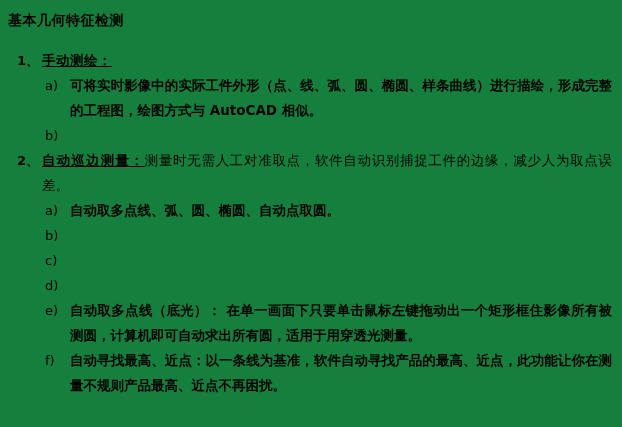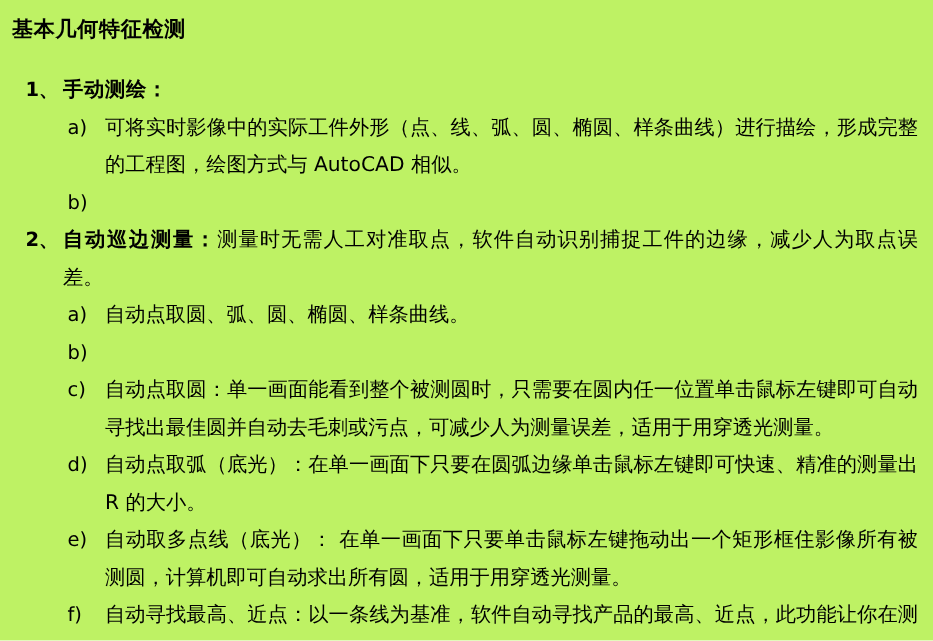--- a/index.html
+++ b/index.html
@@ -9,21 +9,21 @@
       color: #000000;
       font-family: "DejaVu Sans", "Liberation Sans", sans-serif;
     }
     .page {
       position: relative;
       width: 622px;
       height: 427px;
       box-sizing: border-box;
       padding: 8px 10px 0 8px;
       overflow: hidden;
-      background: #bef264;
+      background: #15803d;
     }
     .doc-title {
       font-size: 14px;
       font-weight: bold;
       line-height: 25px;
       letter-spacing: 0.5px;
       margin: 0;
     }
     .section-head {
       display: flex;
@@ -41,40 +41,42 @@
       font-weight: bold;
       font-size: 13px;
     }
     .sec-body {
       flex: 1;
       text-align: justify;
     }
     .sec-label {
       font-weight: bold;
       letter-spacing: 0.5px;
+      text-decoration: underline;
     }
     .sec-intro {
       font-weight: normal;
     }
     .sub-item {
       display: flex;
       align-items: flex-start;
       font-size: 13.5px;
       line-height: 25px;
       margin: 0;
     }
     .sub-marker {
       flex: 0 0 25px;
       margin-left: 37px;
       font-size: 13px;
     }
     .sub-text {
       flex: 1;
       text-align: justify;
       text-justify: inter-character;
+      font-weight: bold;
     }
   </style>
 </head>
 <body>
 
 <div class="page">
 
   <h1 class="doc-title">基本几何特征检测</h1>
 
   <div class="section-head first">
@@ -95,35 +97,33 @@
 
   <div class="section-head">
     <span class="sec-num">2、</span>
     <span class="sec-body">
       <span class="sec-label">自动巡边测量：</span><span class="sec-intro">测量时无需人工对准取点，软件自动识别捕捉工件的边缘，减少人为取点误差。</span>
     </span>
   </div>
 
   <div class="sub-item">
     <span class="sub-marker">a)</span>
-    <span class="sub-text">自动点取圆、弧、圆、椭圆、样条曲线。</span>
+    <span class="sub-text">自动取多点线、弧、圆、椭圆、自动点取圆。</span>
   </div>
 
   <div class="sub-item">
     <span class="sub-marker">b)</span>
   </div>
 
   <div class="sub-item">
     <span class="sub-marker">c)</span>
-    <span class="sub-text">自动点取圆：单一画面能看到整个被测圆时，只需要在圆内任一位置单击鼠标左键即可自动寻找出最佳圆并自动去毛刺或污点，可减少人为测量误差，适用于用穿透光测量。</span>
   </div>
 
   <div class="sub-item">
     <span class="sub-marker">d)</span>
-    <span class="sub-text">自动点取弧（底光）：在单一画面下只要在圆弧边缘单击鼠标左键即可快速、精准的测量出 R 的大小。</span>
   </div>
 
   <div class="sub-item">
     <span class="sub-marker">e)</span>
     <span class="sub-text">自动取多点线（底光）： 在单一画面下只要单击鼠标左键拖动出一个矩形框住影像所有被测圆，计算机即可自动求出所有圆，适用于用穿透光测量。</span>
   </div>
 
   <div class="sub-item">
     <span class="sub-marker">f)</span>
     <span class="sub-text">自动寻找最高、近点：以一条线为基准，软件自动寻找产品的最高、近点，此功能让你在测量不规则产品最高、近点不再困扰。</span>

